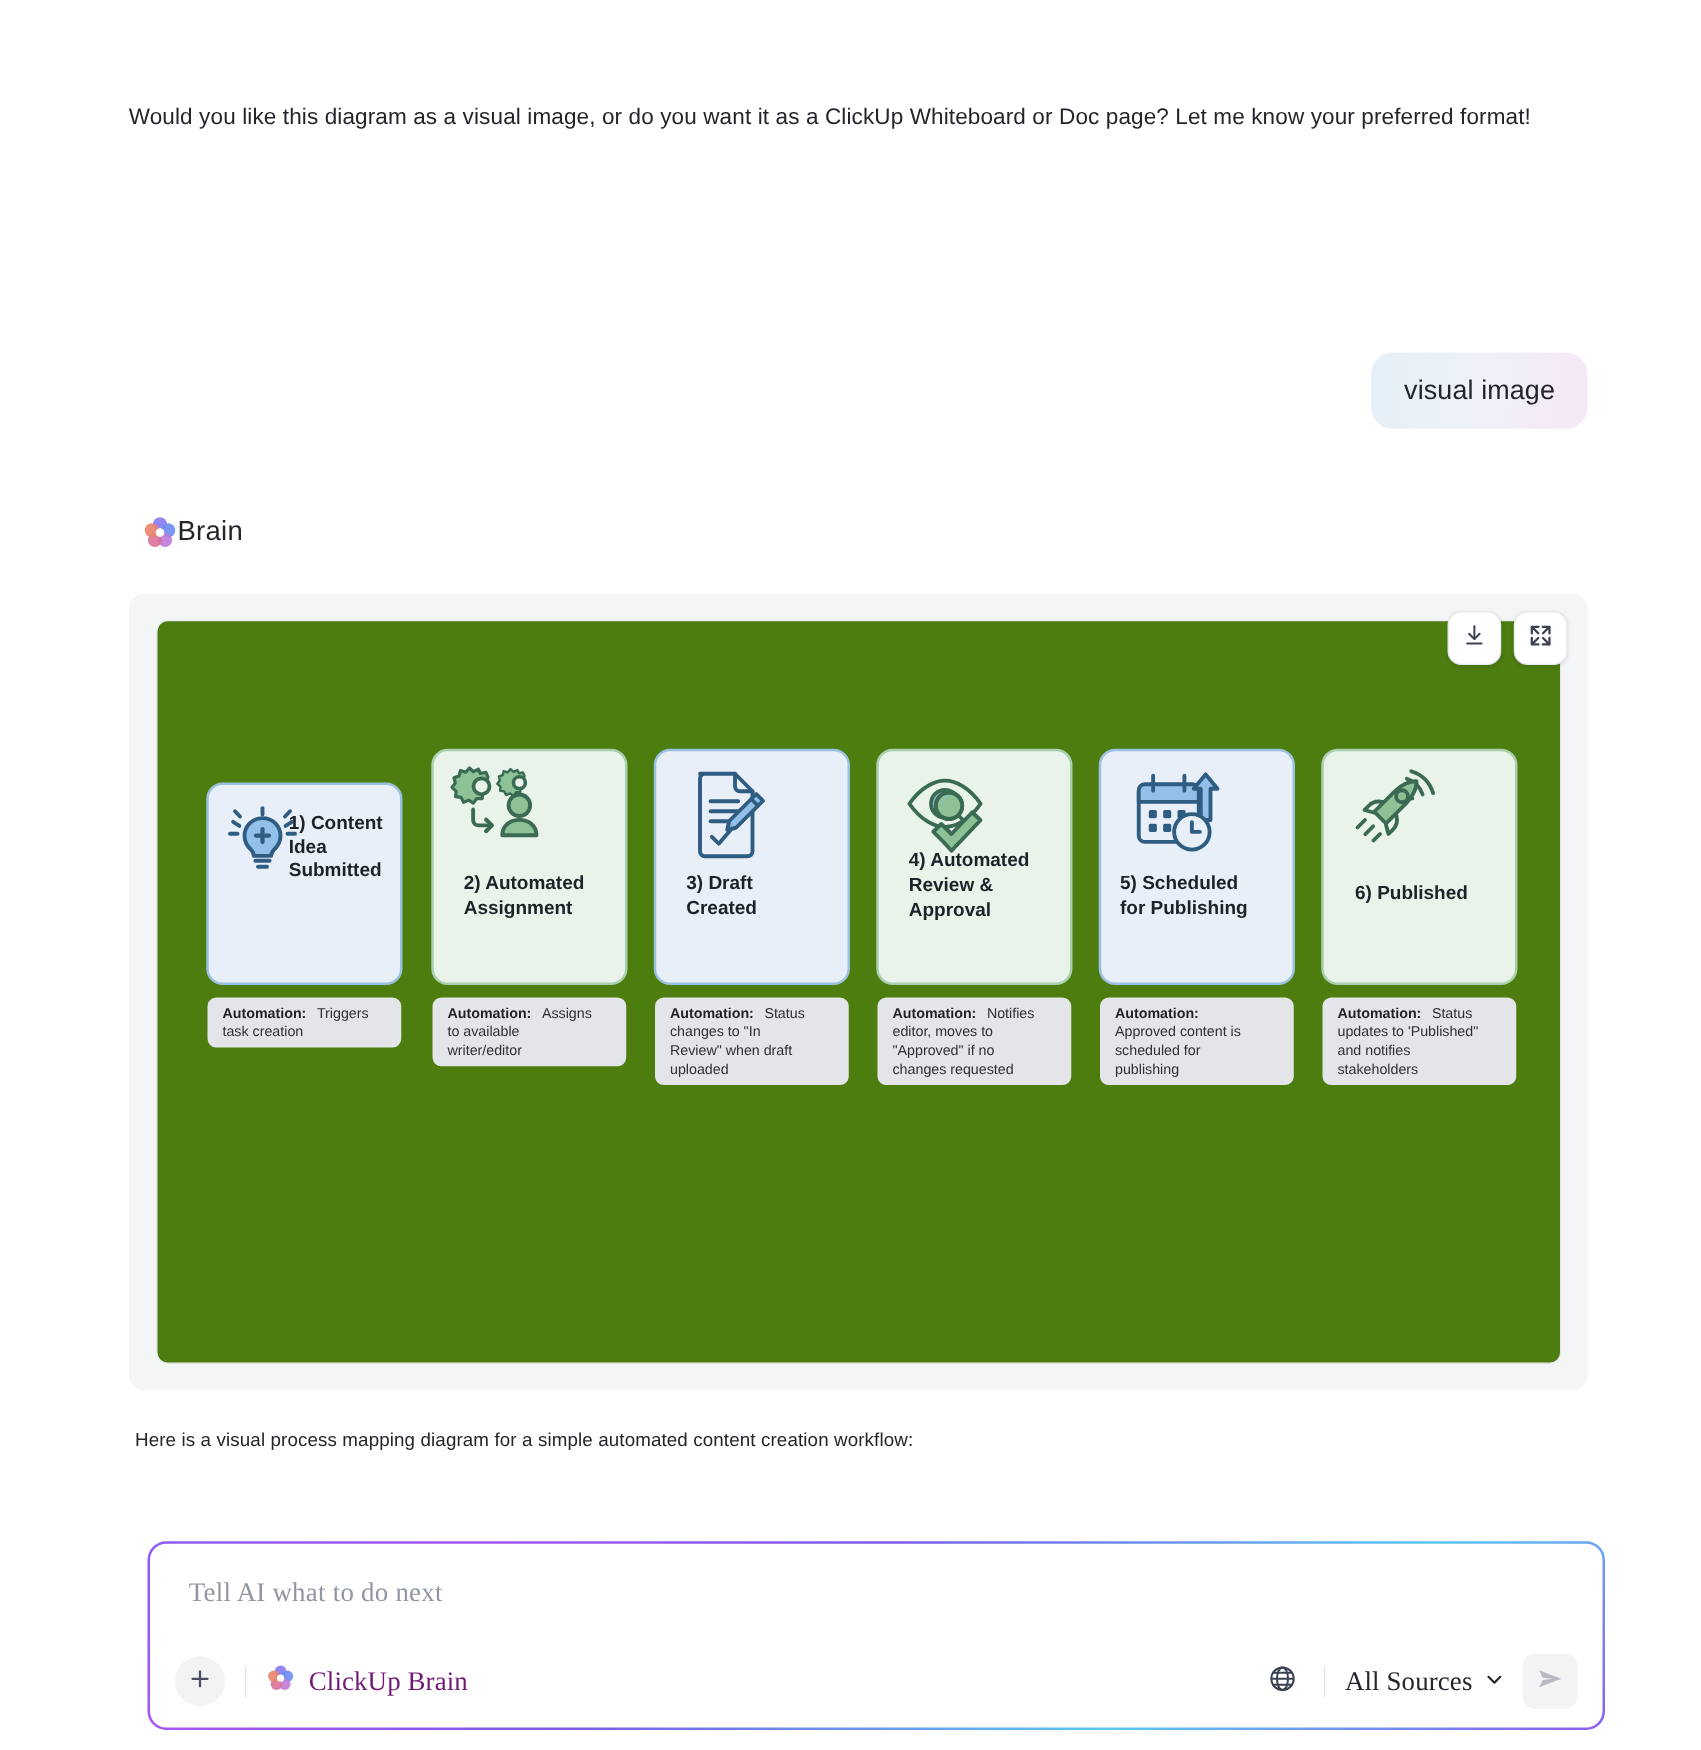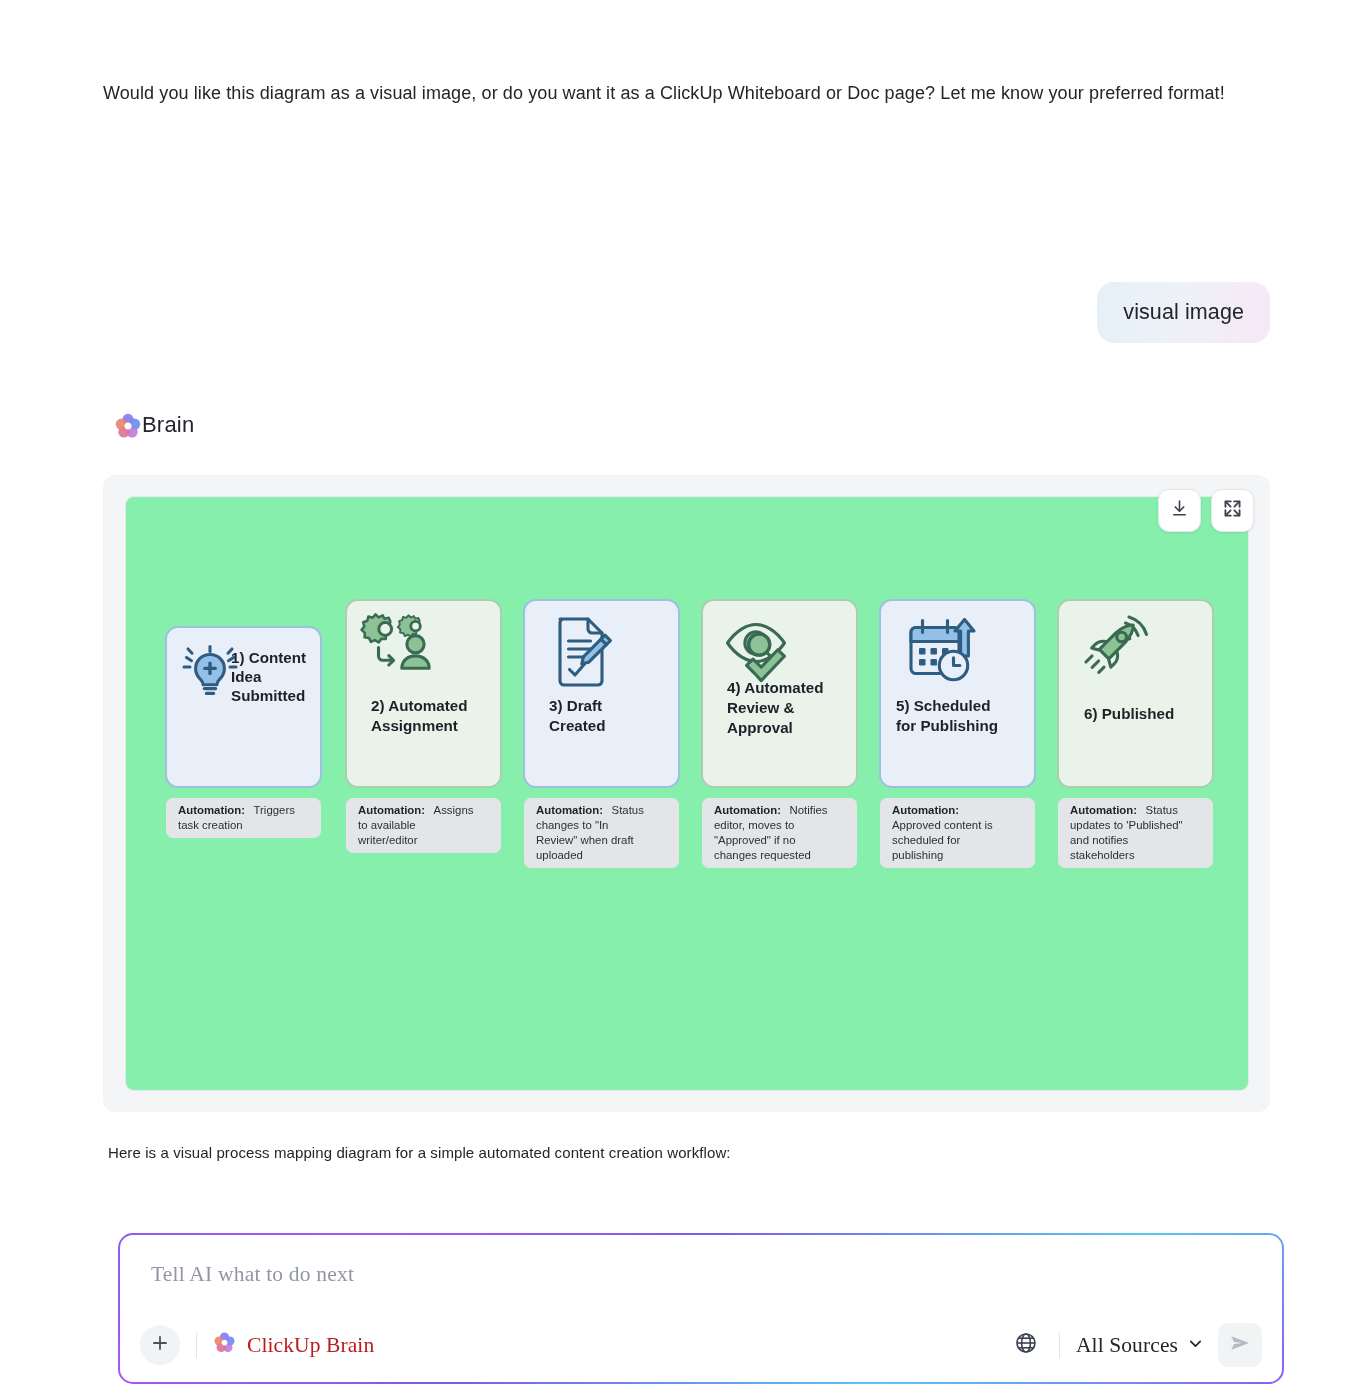--- a/index.html
+++ b/index.html
@@ -46,21 +46,21 @@
   
   .image-card {
     position: absolute; left: 103px; top: 475px;
     width: 1167px; height: 637px;
     background: #f4f5f7;
     border-radius: 12px;
   }
   .image-inner {
     position: absolute; left: 22px; top: 21px;
     width: 1124px; height: 595px;
-    background: #86efac;
+    background: #4d7c0f;
     border: 1px solid #e7e9ee;
     border-radius: 9px;
   }
   .card-tools { position: absolute; right: 16px; top: 14px; display: flex; gap: 10px; z-index: 6; }
   .tool-btn {
     width: 43px; height: 43px; border-radius: 11px;
     background: #fff; border: 1px solid #e6e8ec;
     box-shadow: 0 1px 3px rgba(20,25,40,.09);
     display:flex; align-items:center; justify-content:center;
     cursor: pointer;
@@ -99,21 +99,21 @@
     padding: 0 20px 0 20px;
   }
   .plus-btn {
     width: 40px; height: 40px; border-radius: 50%;
     background: #f2f3f5; display:flex; align-items:center; justify-content:center;
     cursor:pointer; flex: 0 0 auto;
   }
   .vdiv { width:1px; height:25px; background:#e3e5ea; margin: 0 16px; flex:0 0 auto; }
   .model-chip {
     display:flex; align-items:center; gap:11px; cursor:pointer;
-    font-size: 21.5px; color: #b91c1c; letter-spacing:.1px;
+    font-size: 21.5px; color: #701a75; letter-spacing:.1px;
   }
   .spacer { flex: 1 1 auto; }
   .globe-btn { width:34px;height:34px;display:flex;align-items:center;justify-content:center;cursor:pointer;flex:0 0 auto; }
   .sources-chip {
     display:flex; align-items:flex-end; gap:9px; cursor:pointer;
     font-size: 21.5px; color: #23262d; letter-spacing:.1px; margin-right: 14px;
   }
   .send-btn {
     width: 44px; height: 44px; border-radius: 10px;
     background:#f2f3f5; display:flex; align-items:center; justify-content:center;

